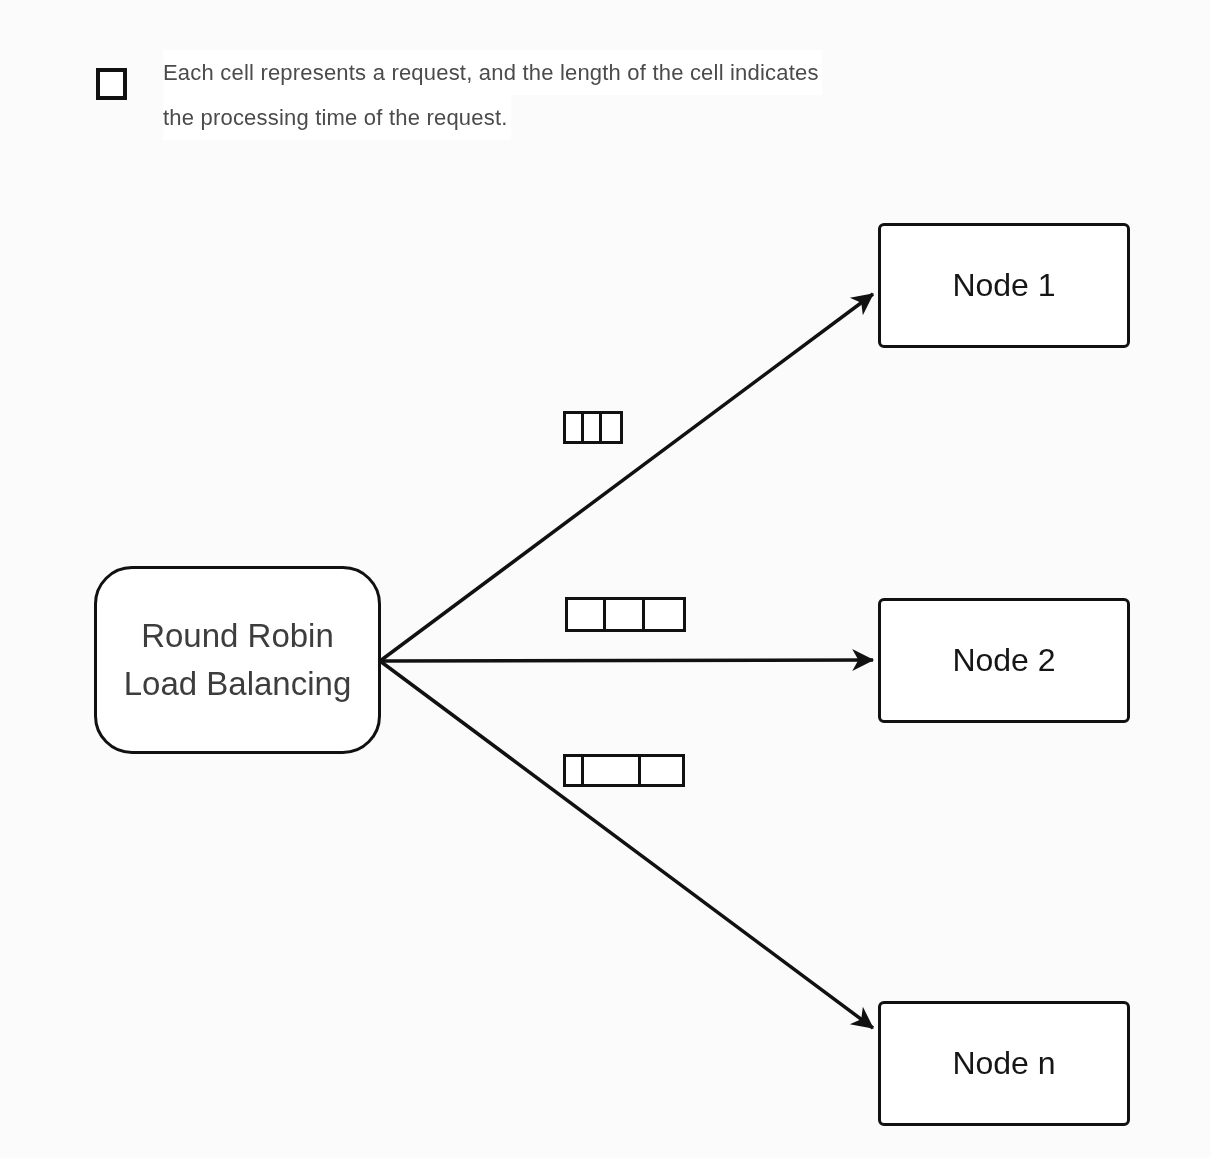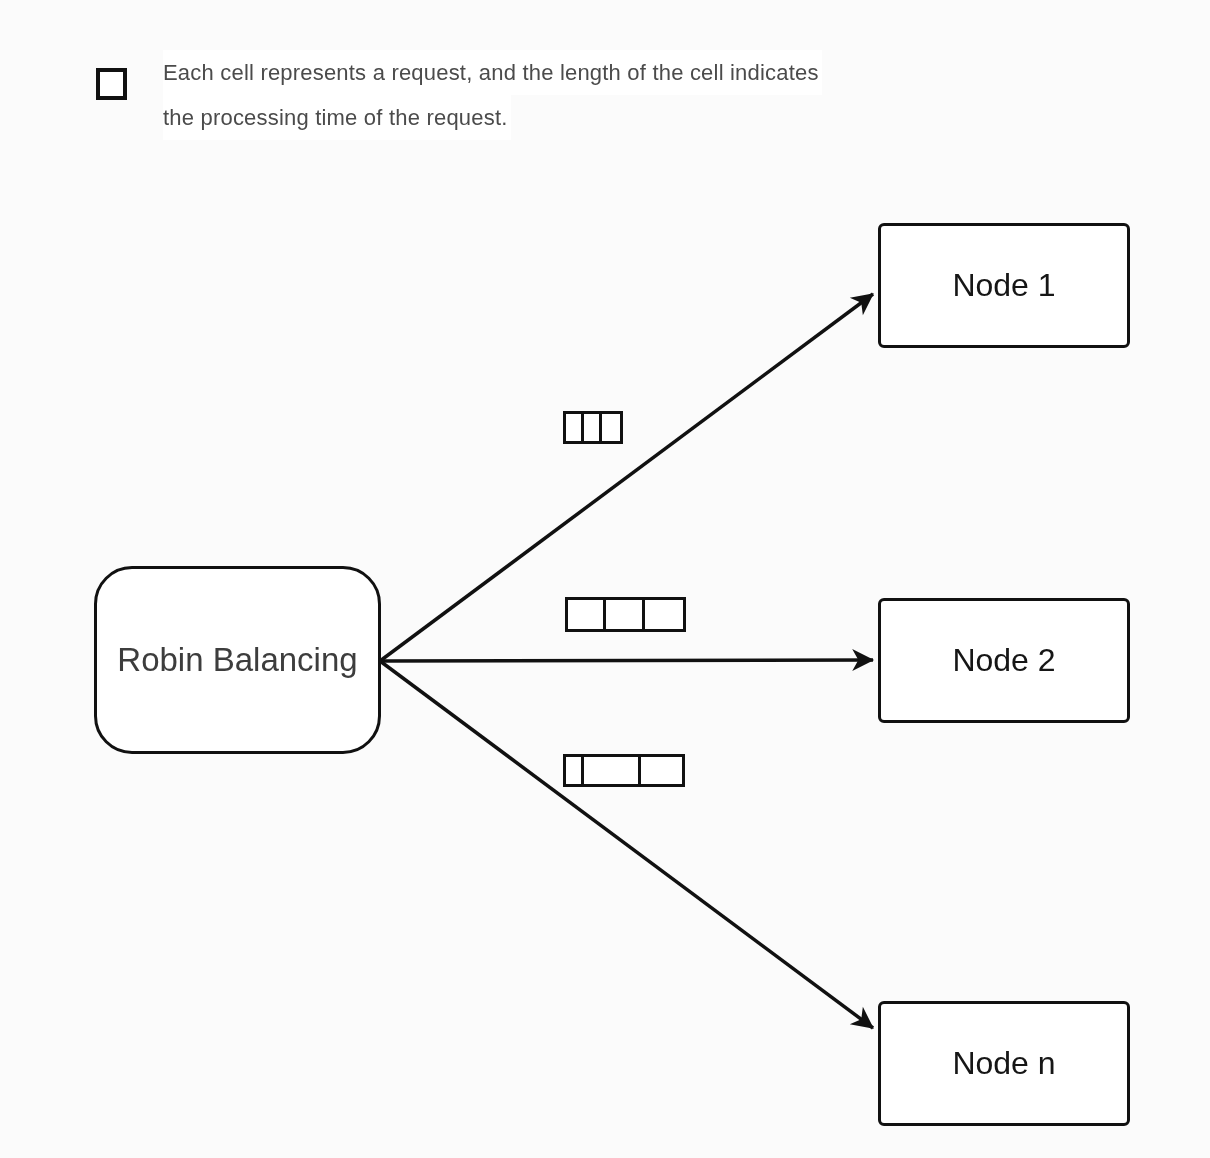--- a/index.html
+++ b/index.html
@@ -114,21 +114,22 @@
       <div class="qcell" style="width: 39px;"></div>
       <div class="qcell" style="width: 38px;"></div>
     </div>
   <div class="queue queue-3">
       <div class="qcell" style="width: 18px;"></div>
       <div class="qcell" style="width: 57px;"></div>
       <div class="qcell" style="width: 41px;"></div>
     </div>
 
   <div class="lb-box">
-    <span>Robin Balancing</span>
+    <span>Round Robin</span>
+    <span>Load Balancing</span>
   </div>
 
   <div class="node-box node-1">
     <span>Node 1</span>
   </div>
   <div class="node-box node-2">
     <span>Node 2</span>
   </div>
   <div class="node-box node-n">
     <span>Node n</span>

